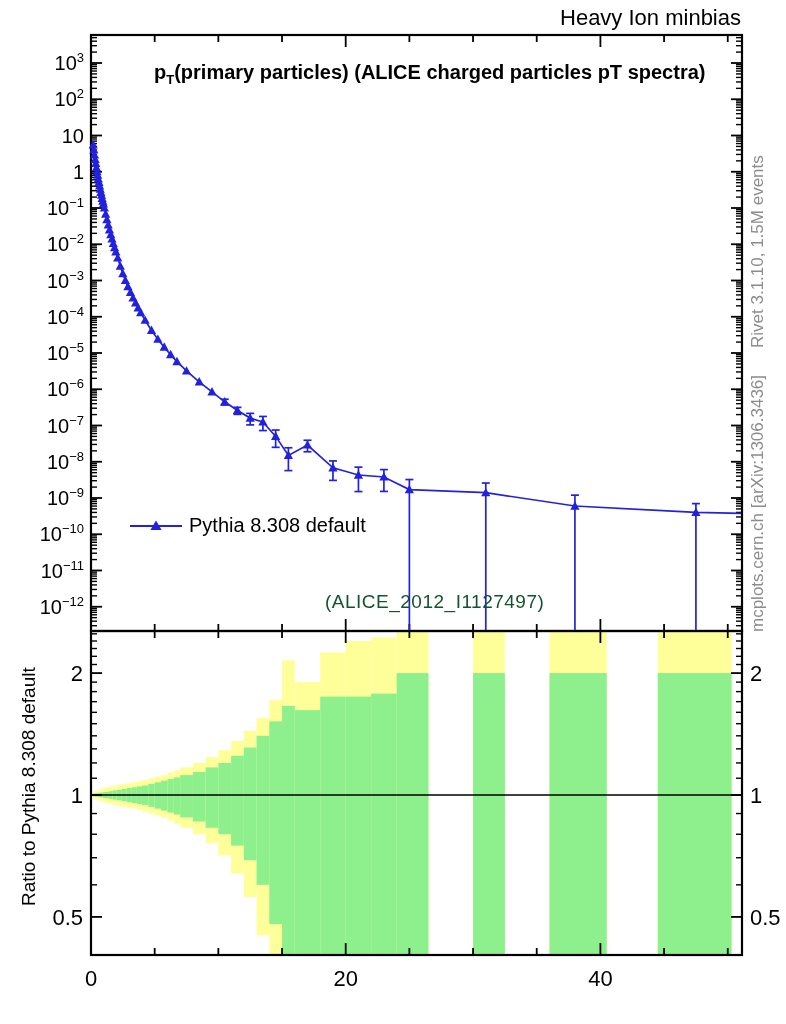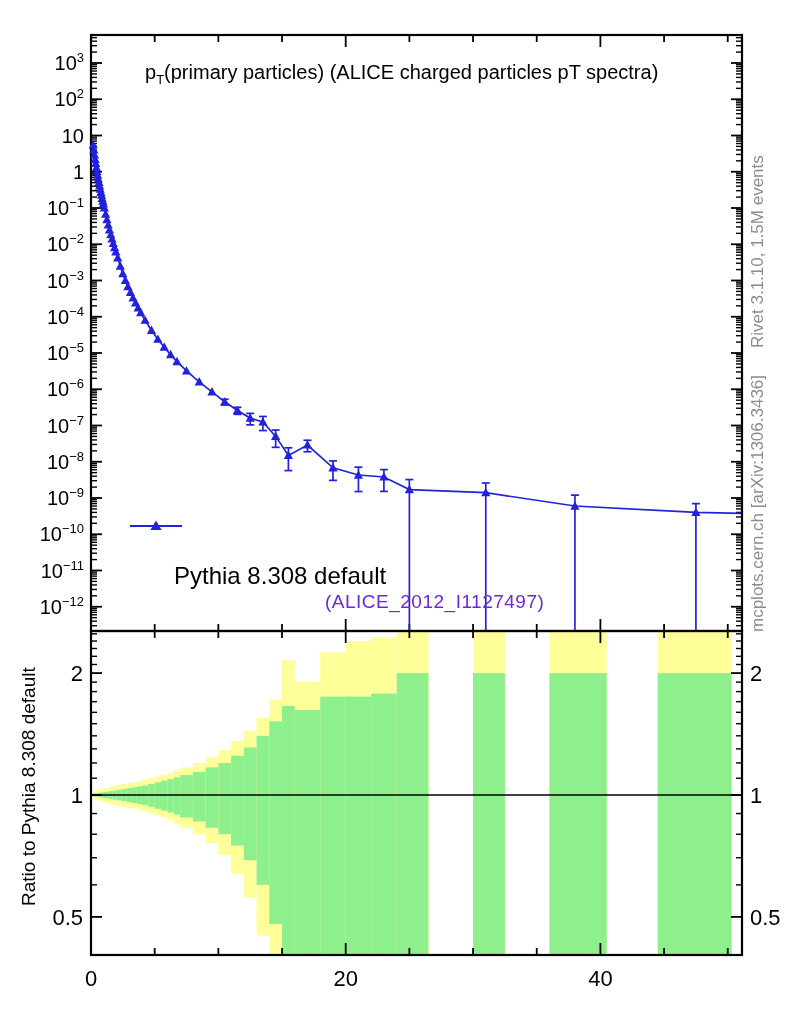--- a/index.html
+++ b/index.html
@@ -2,24 +2,24 @@
 <html><head>
 <meta charset="utf-8">
 <style>
   html,body{margin:0;padding:0;background:#fff;}
   .stage{position:relative;width:786px;height:1024px;background:#fff;overflow:hidden;
          font-family:"Liberation Sans",sans-serif;color:#000;}
   .stage svg{position:absolute;left:0;top:0;}
   .abs{position:absolute;white-space:nowrap;}
   .hl{left:101px;top:5px;font-size:22px;}
   .hr{right:45px;top:5px;font-size:22px;}
-  .ttl{left:145px;top:61px;font-size:20px;}
+  .ttl{left:154px;top:61px;font-size:20px;font-weight:bold;}
   .ttl sub{font-size:13px;}
-  .leg{left:174px;top:514px;font-size:24px;margin-top:48px;}
-  .wm{left:325px;top:591px;font-size:19px;color:#6d28d9;letter-spacing:.5px;}
+  .leg{left:189px;top:514px;font-size:20px;}
+  .wm{left:325px;top:591px;font-size:19px;color:#14532d;letter-spacing:.5px;}
   .note{color:#8c8c8c;font-size:17px;transform-origin:0 0;transform:rotate(-90deg);left:748px;}
   .note-top{top:348px;}
   .note-bot{top:632px;}
   .rlab{font-size:19px;transform-origin:0 0;transform:rotate(-90deg);left:18px;top:906px;}
 </style>
 </head>
 <body>
 
 <div class="stage">
   <svg id="chart" width="786" height="1024">
@@ -598,19 +598,20 @@
       <path d="M 328.36499999999995 471.42155191439895 L 337.565 471.42155191439895 L 332.965 463.0215519143989 Z" fill="#2222dd"></path>
       <path d="M 353.835 478.63676848524 L 363.035 478.63676848524 L 358.435 470.23676848523996 Z" fill="#2222dd"></path>
       <path d="M 379.30499999999995 480.58284462264066 L 388.505 480.58284462264066 L 383.905 472.18284462264063 Z" fill="#2222dd"></path>
       <path d="M 404.775 493.2462266000376 L 413.975 493.2462266000376 L 409.375 484.84622660003754 Z" fill="#2222dd"></path>
       <path d="M 481.18499999999995 496.30285870666387 L 490.385 496.30285870666387 L 485.78499999999997 487.90285870666384 Z" fill="#2222dd"></path>
       <path d="M 570.3299999999999 509.64201717359293 L 579.53 509.64201717359293 L 574.93 501.2420171735929 Z" fill="#2222dd"></path>
       <path d="M 691.3125 516.0253253143613 L 700.5125 516.0253253143613 L 695.9125 507.6253253143613 Z" fill="#2222dd"></path>
       <line x1="130" y1="526" x2="182" y2="526" stroke="#2222dd" stroke-width="1.9"></line>
       <path d="M 150.4 530 L 161.6 530 L 156 520.6 Z" fill="#2222dd"></path>
     </svg>
+  <div class="abs hr">Heavy Ion minbias</div>
   <div class="abs ttl"><span>p</span><sub>T</sub><span>(primary particles) (ALICE charged particles pT spectra)</span></div>
   <div class="abs leg">Pythia 8.308 default</div>
   <div class="abs wm">(ALICE_2012_I1127497)</div>
   <div class="abs note note-top">Rivet 3.1.10,  1.5M events</div>
   <div class="abs note note-bot">mcplots.cern.ch [arXiv:1306.3436]</div>
   <div class="abs rlab">Ratio to Pythia 8.308 default</div>
 </div>
 
 </body></html>

